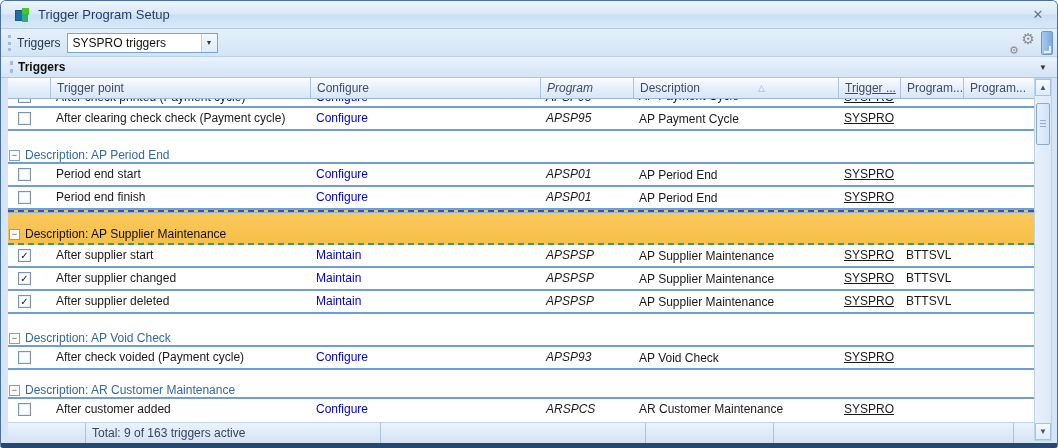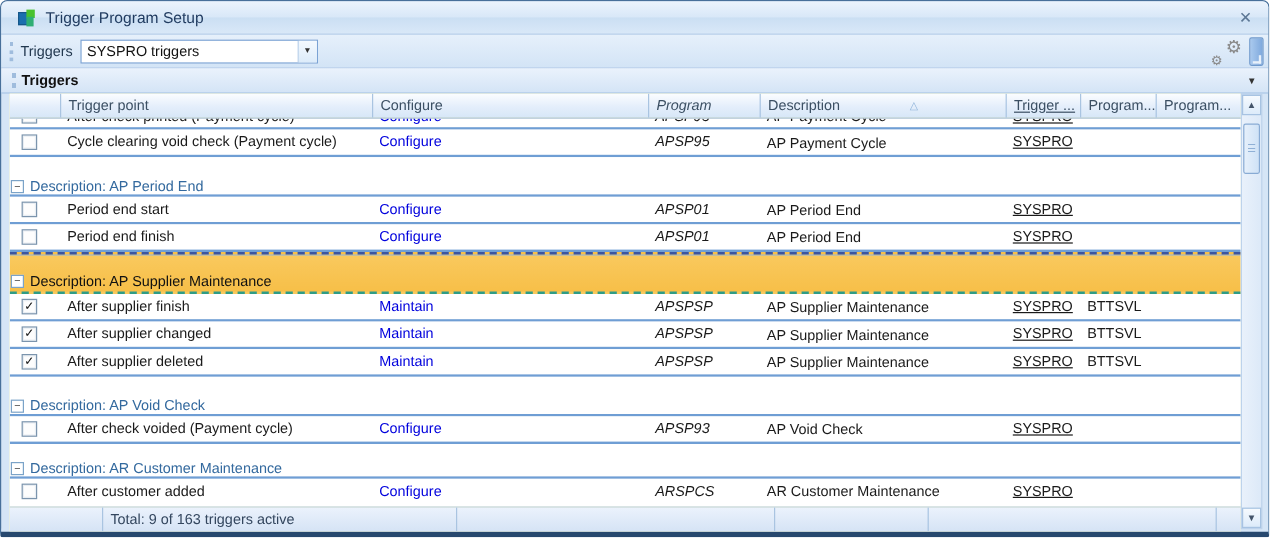--- a/index.html
+++ b/index.html
@@ -20,21 +20,21 @@
   .app-icon .sq3 { position:absolute; right:1px; bottom:0; width:6px; height:8px; background:#2fae74; }
   .title-text { color:#1f3a5f; font-size:13px; }
   .close-btn { margin-left:auto; color:#5f7democ; color:#5c7795; font-size:13px; font-weight:bold; width:18px; text-align:center; cursor:default; }
 
   
   .toolbar { position:absolute; left:0; top:28px; right:0; height:28px;
     background:linear-gradient(#e6f0fb, #d3e4f6); border-bottom:1px solid #bcd2ec;
     display:flex; align-items:center; }
   .grip { height:16px; border-left:3px dotted #9fbcdd; margin:0 6px 0 7px; }
   .tb-label { color:#22384f; margin-right:6px; }
-  .combo { display:flex; align-items:center; width:198px; height:20px; background:#fff;
+  .combo { display:flex; align-items:center; width:151px; height:20px; background:#fff;
     border:1px solid #7aa2d4; }
   .combo-value { flex:1; padding-left:5px; color:#111; white-space:nowrap; overflow:hidden; }
   .combo-arrow { width:16px; height:18px; display:flex; align-items:center; justify-content:center;
     background:linear-gradient(#f4f9fe,#dcebfa); border-left:1px solid #b9d0ea; font-size:7px; color:#333; }
   .tb-spacer { flex:1; }
   .gears { position:relative; width:26px; height:22px; margin-right:6px; color:#8a8a8a; }
   .gear-big { position:absolute; right:0; top:-2px; font-size:15px; }
   .gear-small { position:absolute; left:0; bottom:-3px; font-size:11px; }
   .side-strip { width:12px; height:24px; margin-right:4px; border-radius:2px;
     background:linear-gradient(90deg,#a9c9ee,#7fa9dd); border:1px solid #6f99cc; position:relative; }
@@ -49,21 +49,21 @@
   .gb-title { font-weight:bold; color:#111; }
   .gb-caret { margin-left:auto; margin-right:10px; font-size:8px; color:#333; }
 
   
   .gridwrap { position:absolute; left:7px; top:77px; right:23px; bottom:0; background:#fef9c3; overflow:hidden; }
   .cell { padding-left:6px; white-space:nowrap; overflow:hidden; }
   .c0 { width:42px; padding-left:5px; flex:none; display:flex; align-items:center; }
   .c1 { width:260px; flex:none; }
   .c2 { width:230px; flex:none; }
   .c3 { width:93px;  flex:none;font-style:italic; }
-  .c4 { width:205px; flex:none; display:flex; align-items:center; }
+  .c4 { width:205px; flex:none; display:flex; align-items:flex-end; }
   .c5 { width:62px;  flex:none;text-decoration:underline; }
   .c6 { width:63px;  flex:none; }
   .c7 { flex:1; }
 
   .gheader { display:flex; height:21px; line-height:20px;
     background:linear-gradient(#fbfdff, #e4eefb 55%, #d7e7f7); border-bottom:1px solid #9cb8da; color:#3b4f63; }
   .gheader .cell { border-left:1px solid #a9c4e1; }
   .gheader .c0 { border-left:none; }
   .sort-icon { font-size:9px; color:#8fb4da; margin-left:58px; }
 
@@ -172,21 +172,21 @@
         <div class="cell c4">AP Payment Cycle</div>
         <div class="cell c5">SYSPRO</div>
         <div class="cell c6"></div>
         <div class="cell c7"></div>
       </div>
 
       <div class="row">
         <div class="cell c0">
             <span class="cb"></span>
           </div>
-        <div class="cell c1">Cycle clearing void check (Payment cycle)</div>
+        <div class="cell c1">After clearing check check (Payment cycle)</div>
         <div class="cell c2"><span class="link">Configure</span></div>
         <div class="cell c3">APSP95</div>
         <div class="cell c4">AP Payment Cycle</div>
         <div class="cell c5">SYSPRO</div>
         <div class="cell c6"></div>
         <div class="cell c7"></div>
       </div>
 
       <div class="ggap"></div>
       <div class="ghead">
@@ -219,21 +219,21 @@
       </div>
 
       <div class="ghead-selected">
         <span class="minusbox">−</span>
         <span class="ghead-label">Description: AP Supplier Maintenance</span>
       </div>
       <div class="row">
         <div class="cell c0">
             <span class="cb">✓</span>
           </div>
-        <div class="cell c1">After supplier finish</div>
+        <div class="cell c1">After supplier start</div>
         <div class="cell c2"><span class="link">Maintain</span></div>
         <div class="cell c3">APSPSP</div>
         <div class="cell c4">AP Supplier Maintenance</div>
         <div class="cell c5">SYSPRO</div>
         <div class="cell c6">BTTSVL</div>
         <div class="cell c7"></div>
       </div>
       <div class="row">
         <div class="cell c0">
             <span class="cb">✓</span>

